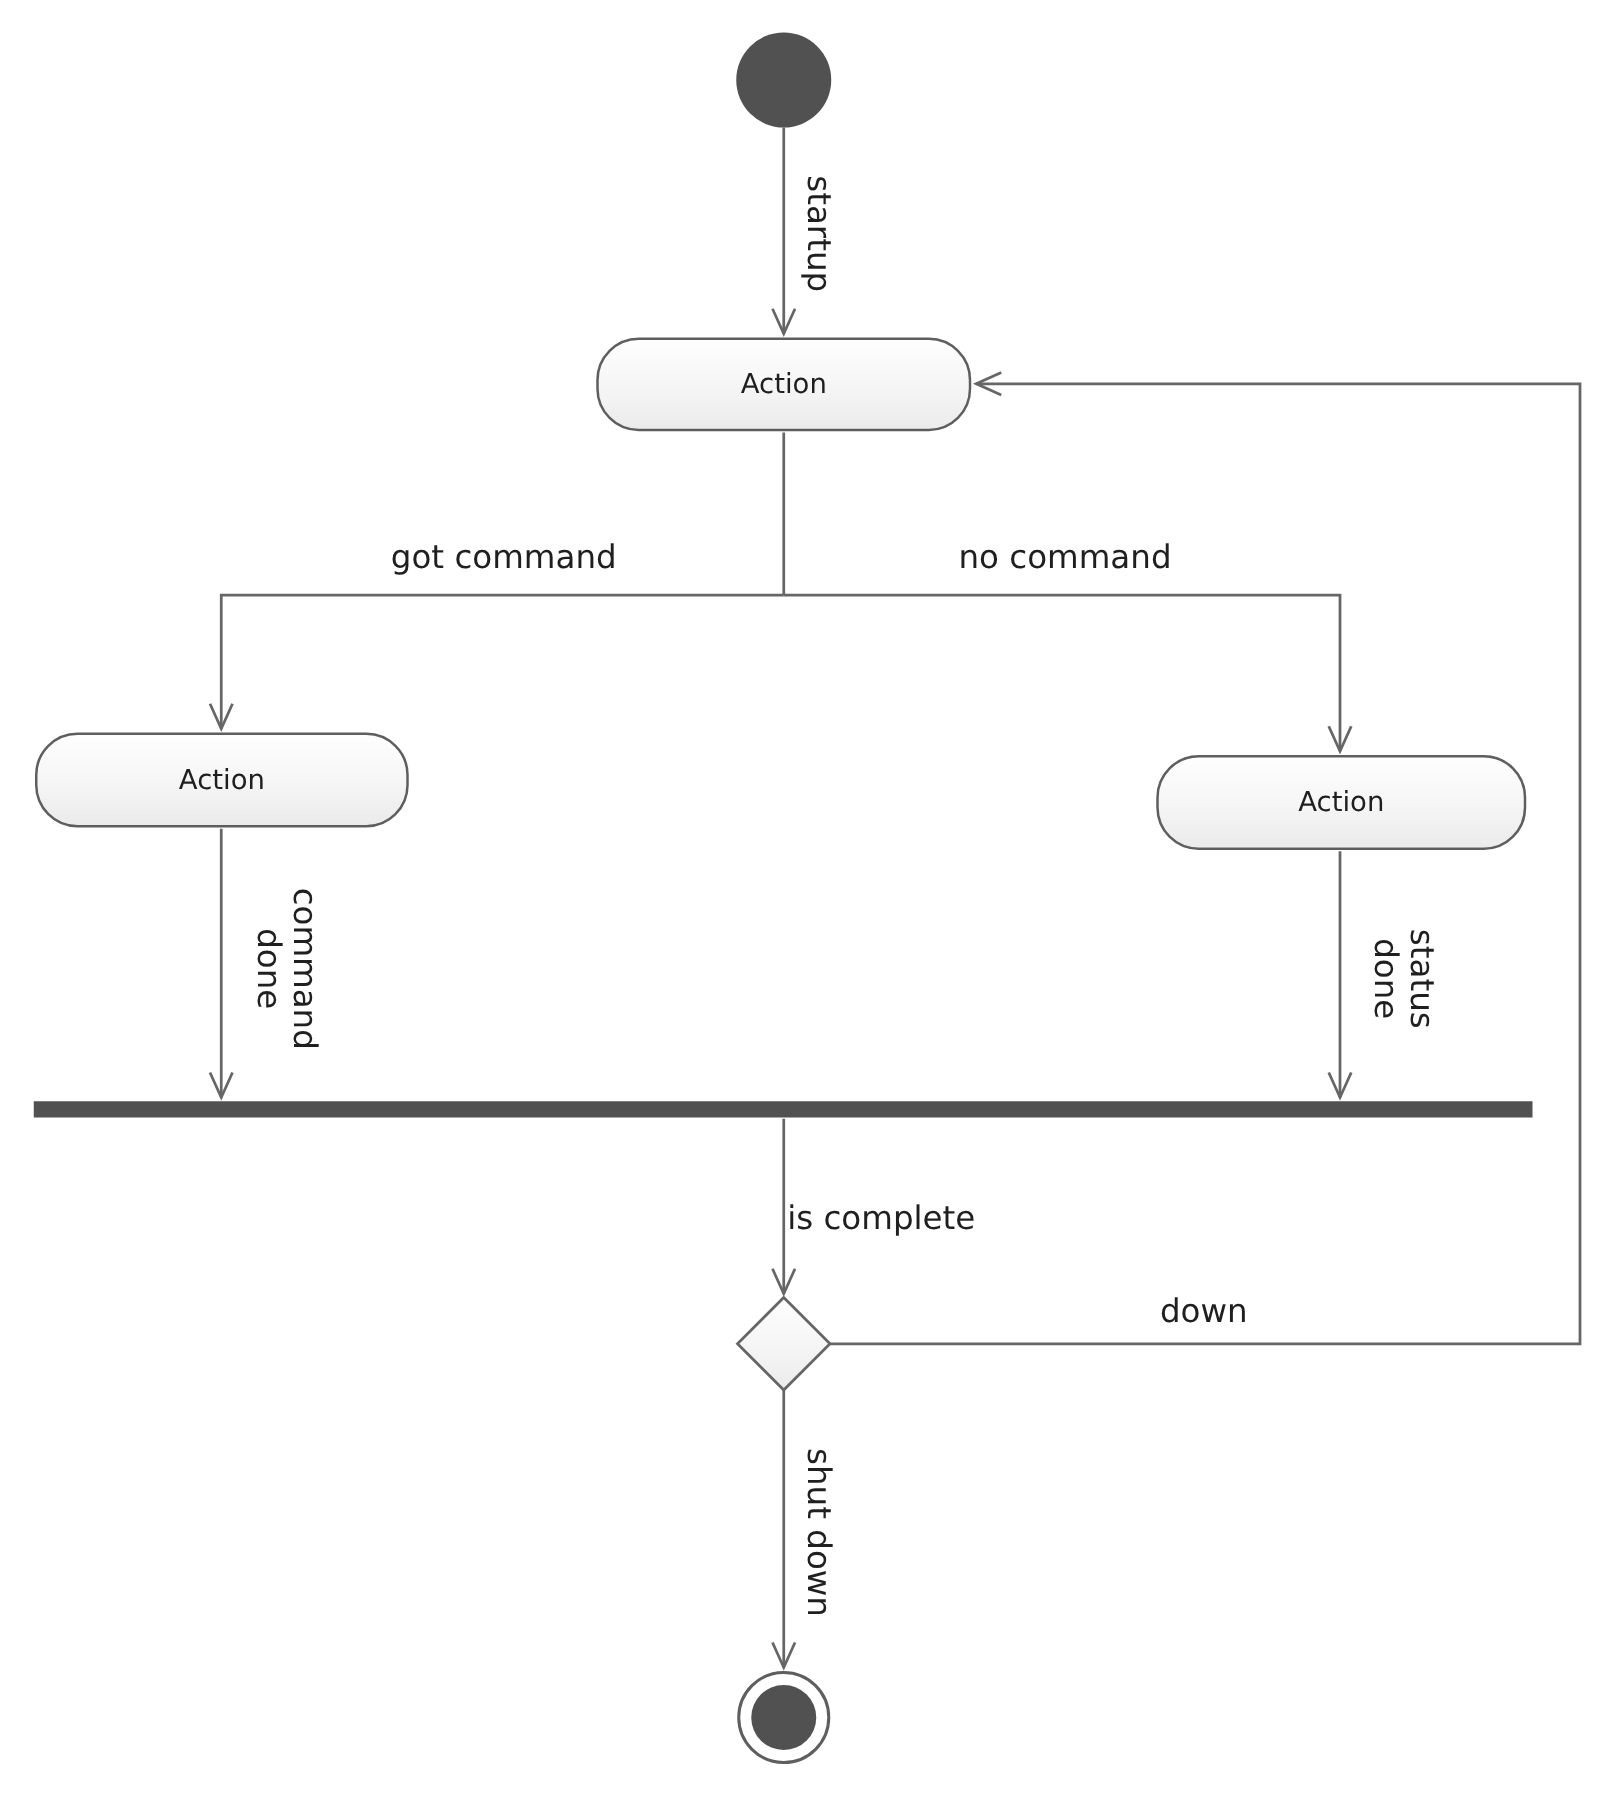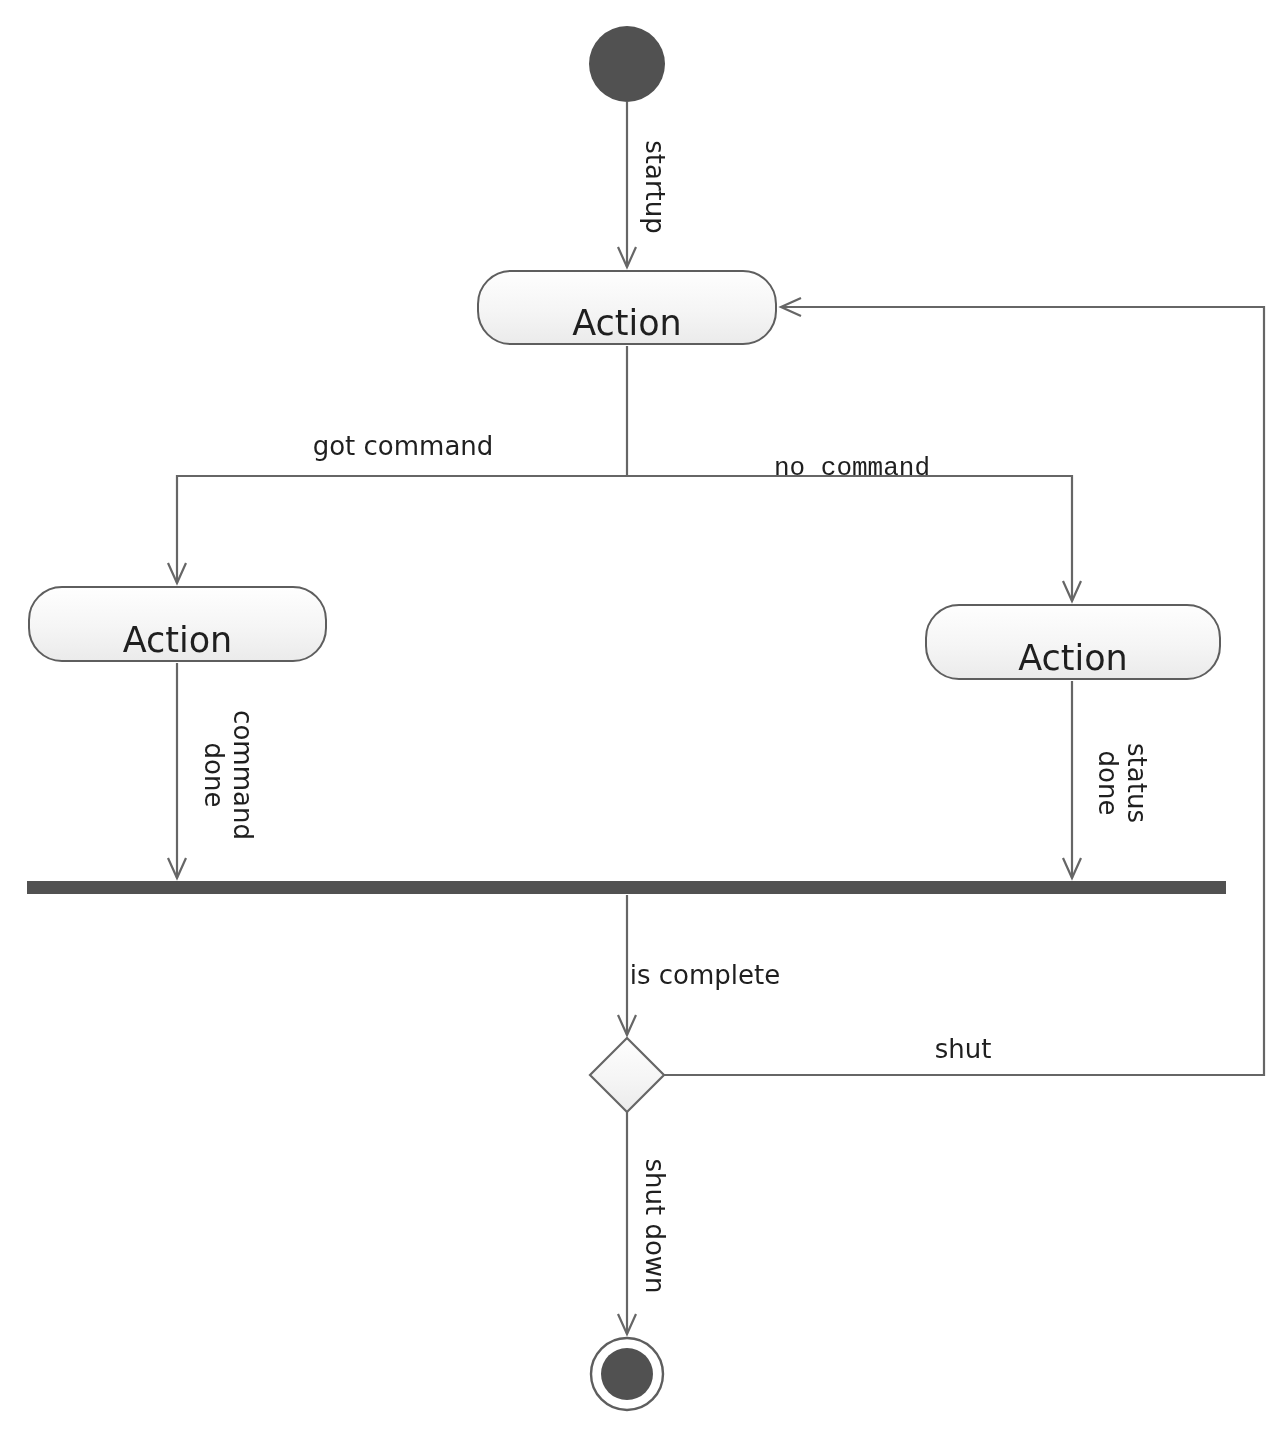--- a/index.html
+++ b/index.html
@@ -9,27 +9,27 @@
     height: 1438px;
     background: #ffffff;
     font-family: "DejaVu Sans", "Liberation Sans", sans-serif;
     color: #1f1f1f;
     overflow: hidden;
   }
   .layer { position: absolute; left: 0; top: 0; }
   .node {
     position: absolute;
     display: flex;
-    align-items: flex-end;
+    align-items: center;
     justify-content: center;
     box-sizing: border-box;
     border: 2.3px solid #5e5e5e;
     border-radius: 34px;
     background: linear-gradient(180deg, #fefefe 0%, #f5f5f5 55%, #ebebeb 100%);
-    font-size: 35px;
+    font-size: 22px;
   }
   .node.top   { left: 477px; top: 270px; width: 300px; height: 75px; }
   .node.left  { left: 28px;  top: 586px; width: 299px; height: 76px; }
   .node.right { left: 925px; top: 604px; width: 296px; height: 76px; }
   .lbl {
     position: absolute;
     white-space: nowrap;
     font-size: 26px;
     line-height: 1.12;
     text-align: center;
@@ -83,31 +83,31 @@
     <span>Action</span>
   </div>
   <div class="node right">
     <span>Action</span>
   </div>
 
   <div class="lbl rot" style="left:654px; top:187px;">startup</div>
 
   <div class="lbl" style="left:403px; top:447px;">got command</div>
 
-  <div class="lbl" style="left:852px; top:469px;font-family:Liberation Mono, monospace;">no command</div>
+  <div class="lbl" style="left:852px; top:447px;">no command</div>
 
   <div class="lbl rot" style="left:228px; top:775px;">
     <span>command</span><br>
     <span>done</span>
   </div>
 
   <div class="lbl rot" style="left:1122px; top:783px;">
     <span>status</span><br>
     <span>done</span>
   </div>
 
   <div class="lbl" style="left:705px; top:976px;">is complete</div>
 
-  <div class="lbl" style="left:963px; top:1050px;">shut</div>
+  <div class="lbl" style="left:963px; top:1050px;">down</div>
 
   <div class="lbl rot" style="left:654px; top:1226px;">shut down</div>
 
 </div>
 
 </body></html>

